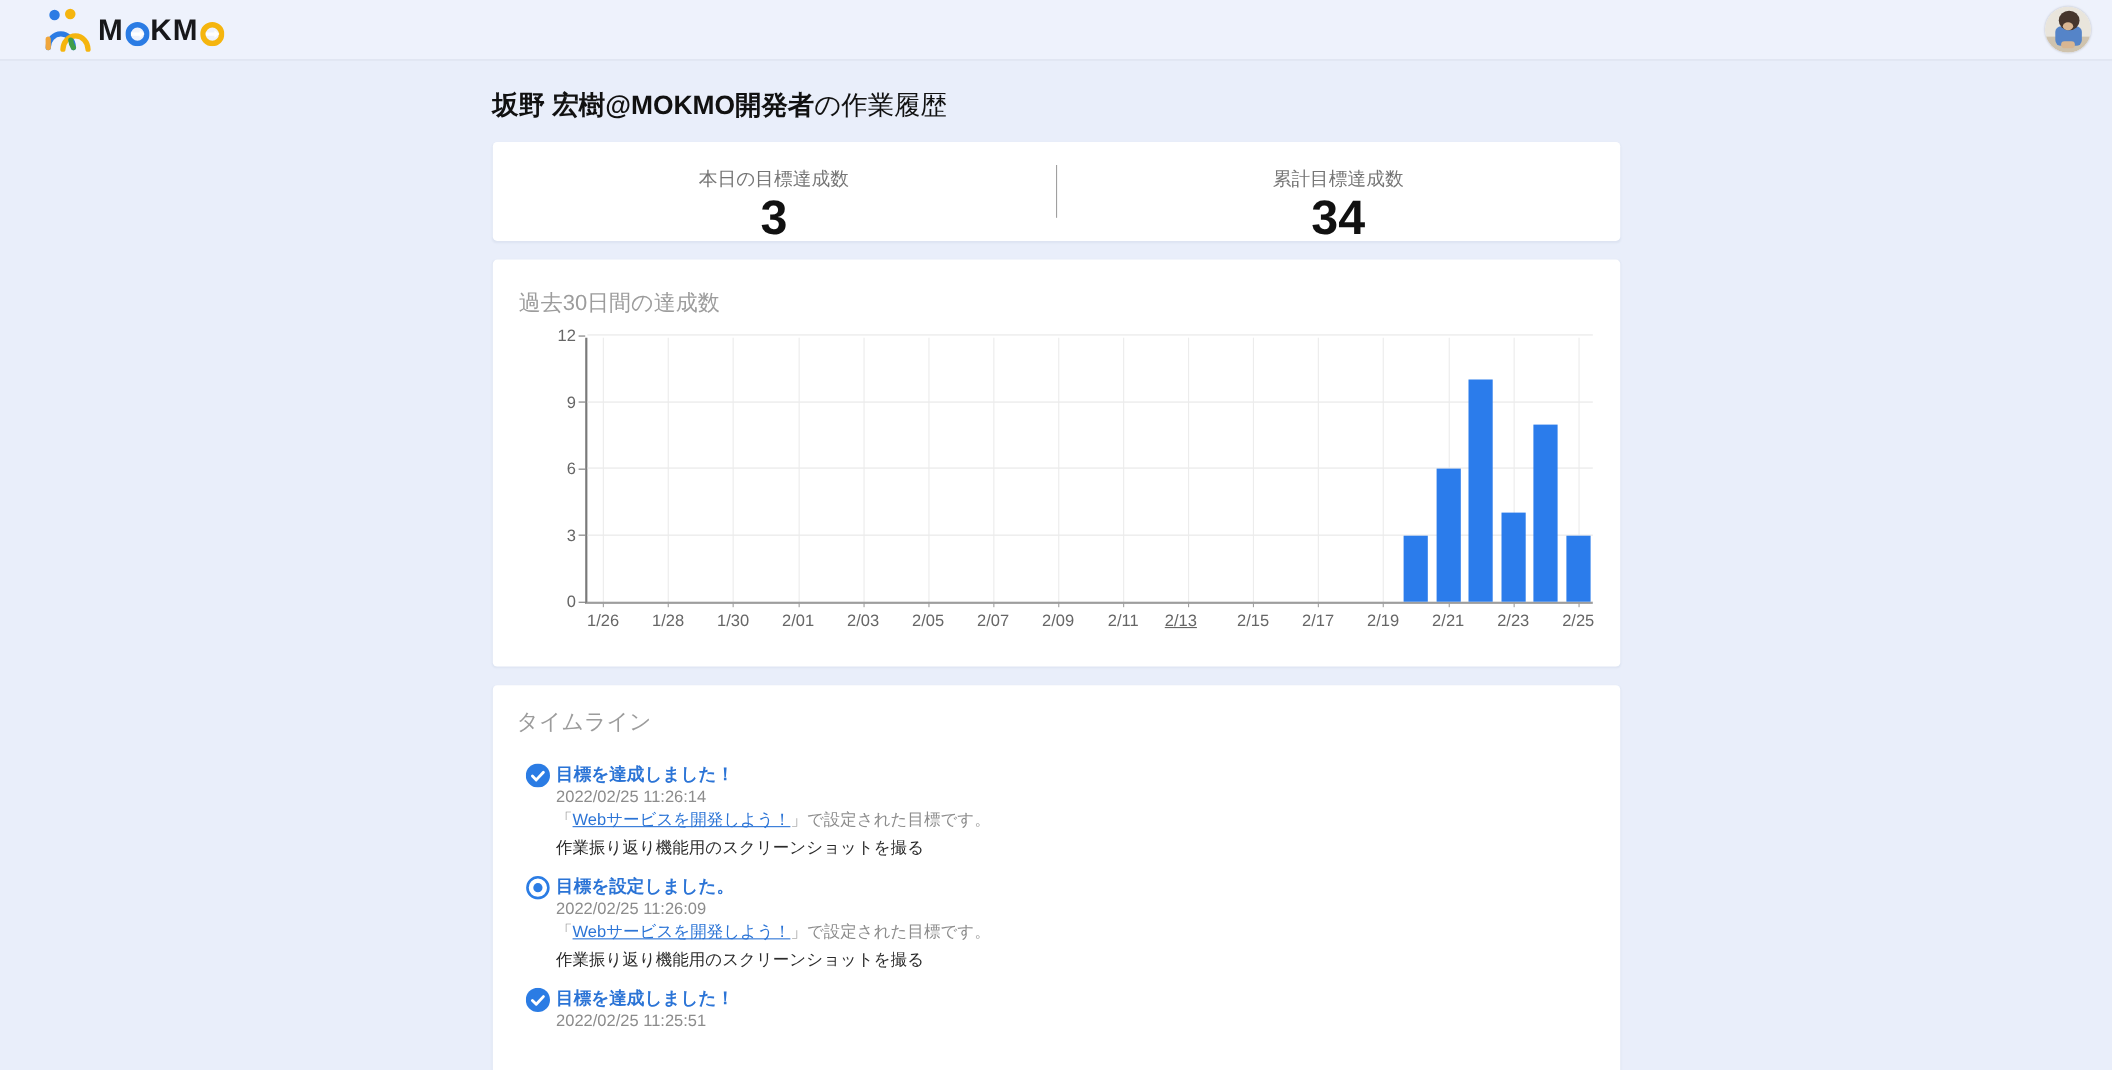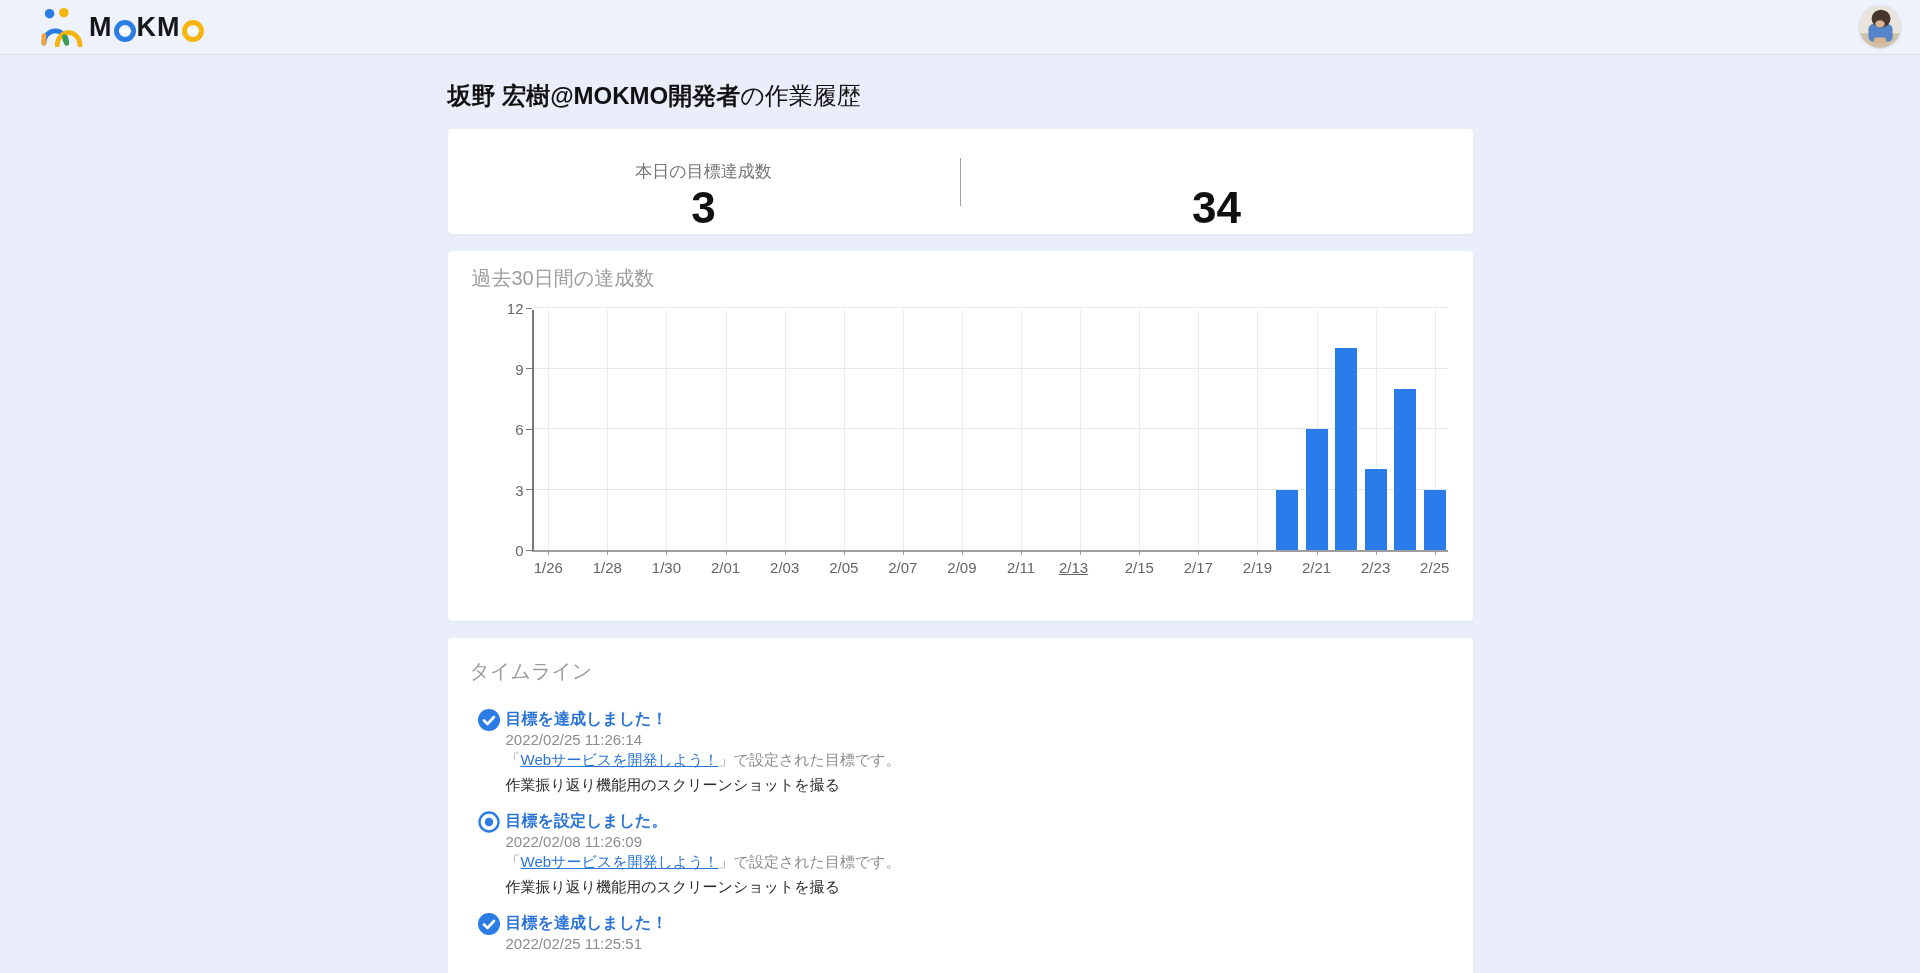--- a/index.html
+++ b/index.html
@@ -26,28 +26,28 @@
   .main-col { width:1025px; margin:0 auto; }
   .page-title { margin-top:25px; font-size:24px; font-weight:400; color:#111; }
   .page-title .strong { font-weight:bold; }
 
   .card {
     background:#fff; border-radius:4px; margin-top:17px;
     box-shadow:0 1px 2px rgba(40,60,110,.06);
   }
 
   
-  .stats-card { height:105px; display:flex; align-items:flex-end; }
+  .stats-card { height:90px; display:flex; align-items:center; }
   .stat-cell { flex:1; text-align:center; padding-top:28px; }
   .stat-label { font-size:17px; color:#757575; }
   .stat-value { font-size:44px; font-weight:bold; color:#111; line-height:1.15; }
   .stat-divider { width:1px; height:48px; background:#a0a0a0; align-self:center; }
 
   
-  .chart-card { height:370px; padding:14px 24px; }
+  .chart-card { height:370px; padding:26px 24px; }
   .section-heading { font-size:20px; color:#9c9c9c; font-weight:400; }
   .chart-wrap { margin-top:18px; }
   .plot {
     position:relative; margin-left:60px; width:916px; height:242px;
     border-left:2px solid #7a7a7a; border-bottom:2px solid #9e9e9e;
   }
   .hgrid { position:absolute; left:0; width:100%; height:1px; background:#e7e7e7; }
   .vgrid { position:absolute; top:0; height:100%; width:1px; background:#ececec; }
   .bar { position:absolute; bottom:0; width:22px; }
   .ylab { position:absolute; left:-50px; width:40px; text-align:right; font-size:15px; color:#666; }
@@ -120,20 +120,21 @@
 
   <h1 class="page-title"><span class="strong">坂野 宏樹@MOKMO開発者</span><span>の作業履歴</span></h1>
 
   <section class="card stats-card">
     <div class="stat-cell">
       <div class="stat-label">本日の目標達成数</div>
       <div class="stat-value">3</div>
     </div>
     <div class="stat-divider"></div>
     <div class="stat-cell">
+      <div class="stat-label">累計目標達成数</div>
       <div class="stat-value">34</div>
     </div>
   </section>
 
   <section class="card chart-card">
     <h2 class="section-heading">過去30日間の達成数</h2>
     <div class="chart-wrap">
       <div class="plot">
           <div class="ytick" style="bottom: -0.5px;"></div>
           <div class="ylab" style="bottom: -9px;">0</div>
@@ -231,21 +232,21 @@
     <div class="entry-head">
       <span class="entry-icon">
               <svg viewBox="0 0 22 22" width="22" height="22">
                 <circle cx="11" cy="11" r="9.5" fill="#fff" stroke="#2b7ce4" stroke-width="2.4"></circle>
                 <circle cx="11" cy="11" r="4.2" fill="#2b7ce4"></circle>
               </svg>
             </span>
       <span class="entry-title">目標を設定しました。</span>
     </div>
     <div class="entry-body">
-      <div class="entry-time">2022/02/08 11:26:09</div>
+      <div class="entry-time">2022/02/25 11:26:09</div>
       <div class="entry-project"><span>「</span><a>Webサービスを開発しよう！</a><span>」で設定された目標です。</span></div>
       <div class="entry-task">作業振り返り機能用のスクリーンショットを撮る</div>
     </div>
   </div>
 
   <div class="entry">
     <div class="entry-head">
       <span class="entry-icon">
               <svg viewBox="0 0 22 22" width="22" height="22">
                 <circle cx="11" cy="11" r="11" fill="#2b7ce4"></circle>

